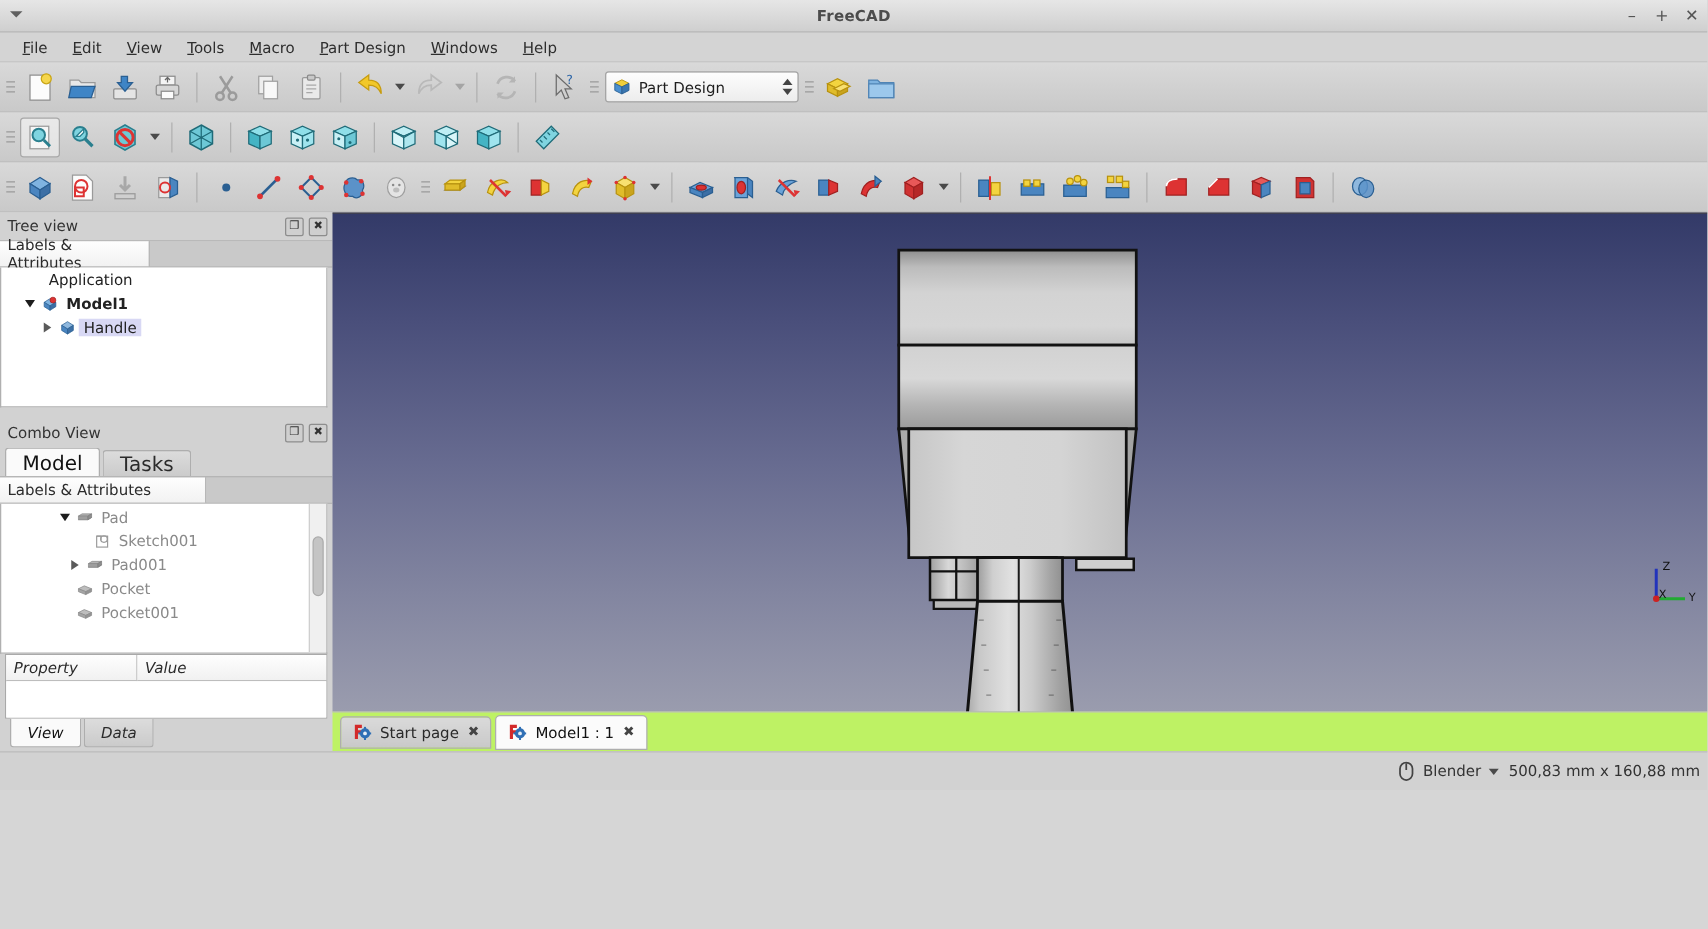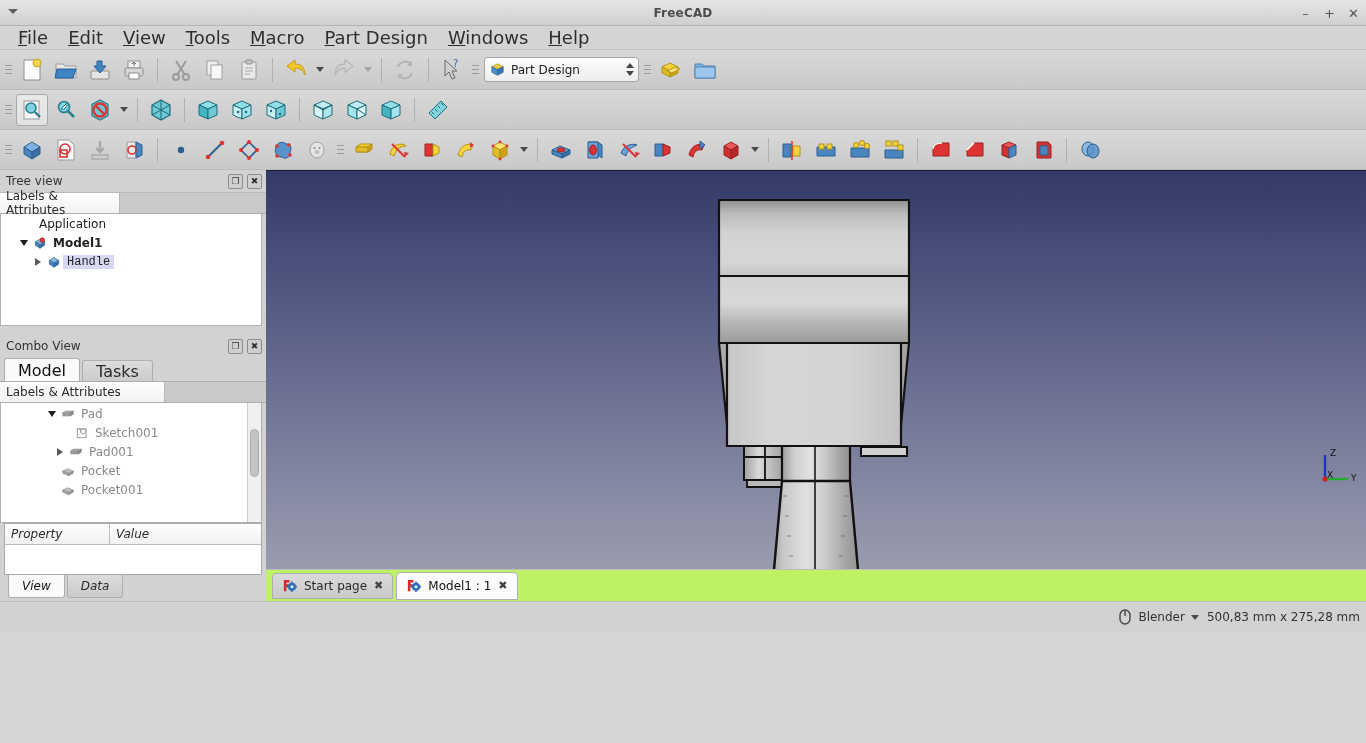--- a/index.html
+++ b/index.html
@@ -34,21 +34,21 @@
   .tb-btn { font-size: 13px; color: #555; line-height: 1; cursor: default; width: 13px; text-align: center; }
 
   
   .menubar {
     height: 24px; flex: 0 0 24px;
     background: #d4d4d4;
     border-bottom: 1px solid #c2c2c2;
     display: flex; align-items: center; padding-left: 8px;
   }
   .menu-item {
-    padding: 3px 10px; font-size: 18px; color: #2e2e2e; cursor: default; white-space: nowrap;
+    padding: 3px 10px; font-size: 12px; color: #2e2e2e; cursor: default; white-space: nowrap;
   }
   .menu-item u { text-decoration: underline; }
 
   
   .toolbar {
     flex: 0 0 40px; height: 40px;
     background: linear-gradient(#d9d9d9, #c9c9c9);
     border-bottom: 1px solid #bbb;
     display: flex; align-items: center; padding-left: 2px;
   }
@@ -120,21 +120,21 @@
   .trow { height: 19px; display: flex; align-items: center; padding-left: 2px; white-space: nowrap; cursor: default; }
   .trow .twist {
     width: 14px; height: 19px; display: flex; align-items: center; justify-content: center; flex: 0 0 14px;
   }
   .twist .tri-r { width:0;height:0;border-top:4.5px solid transparent;border-bottom:4.5px solid transparent;border-left:6px solid #5a5a5a; }
   .twist .tri-d { width:0;height:0;border-left:4.5px solid transparent;border-right:4.5px solid transparent;border-top:6px solid #1d1d1d; }
   .trow .ticon { width: 18px; flex: 0 0 18px; display: flex; align-items: center; justify-content: center; }
   .trow .tlabel { font-size: 12px; color: #222; padding: 0 4px; }
   .trow .tlabel.bold { font-weight: bold; }
   .trow .tlabel.dim { color: #8a8a8a; }
-  .trow.selected .tlabel { background: #d8d8f4; font-family: Liberation Mono, monospace; }
+  .trow.selected .tlabel { background: #d8d8f4; }
   .trow.focused .tlabel { outline: 1px dotted #555; }
 
   
   .cv-tabs { height: 24px; flex: 0 0 24px; display: flex; align-items: flex-end; padding-left: 4px; background: #d2d2d2; }
   .cv-tab {
     height: 21px; padding: 0 13px; display: flex; align-items: center;
     font-size: 16px; color: #2b2b2b; cursor: default;
     background: linear-gradient(#dcdcdc,#cbcbcb);
     border: 1px solid #aeaeae; border-bottom: none;
     border-radius: 3px 3px 0 0; margin-right: 2px;
@@ -980,15 +980,15 @@
 
   <div class="statusbar">
     <div class="sb-nav">
       <svg width="14" height="16" viewBox="0 0 14 16">
         <rect x="2" y="1" width="10" height="14" rx="5" fill="none" stroke="#444" stroke-width="1.4"></rect>
         <line x1="7" y1="1.6" x2="7" y2="7" stroke="#444" stroke-width="1.4"></line>
       </svg>
       <span class="sb-label">Blender</span>
       <span class="caret-dn"></span>
     </div>
-    <div class="sb-dims">500,83 mm x 275,28 mm</div>
+    <div class="sb-dims">500,83 mm x 160,88 mm</div>
   </div>
 </div>
 
 </body></html>

